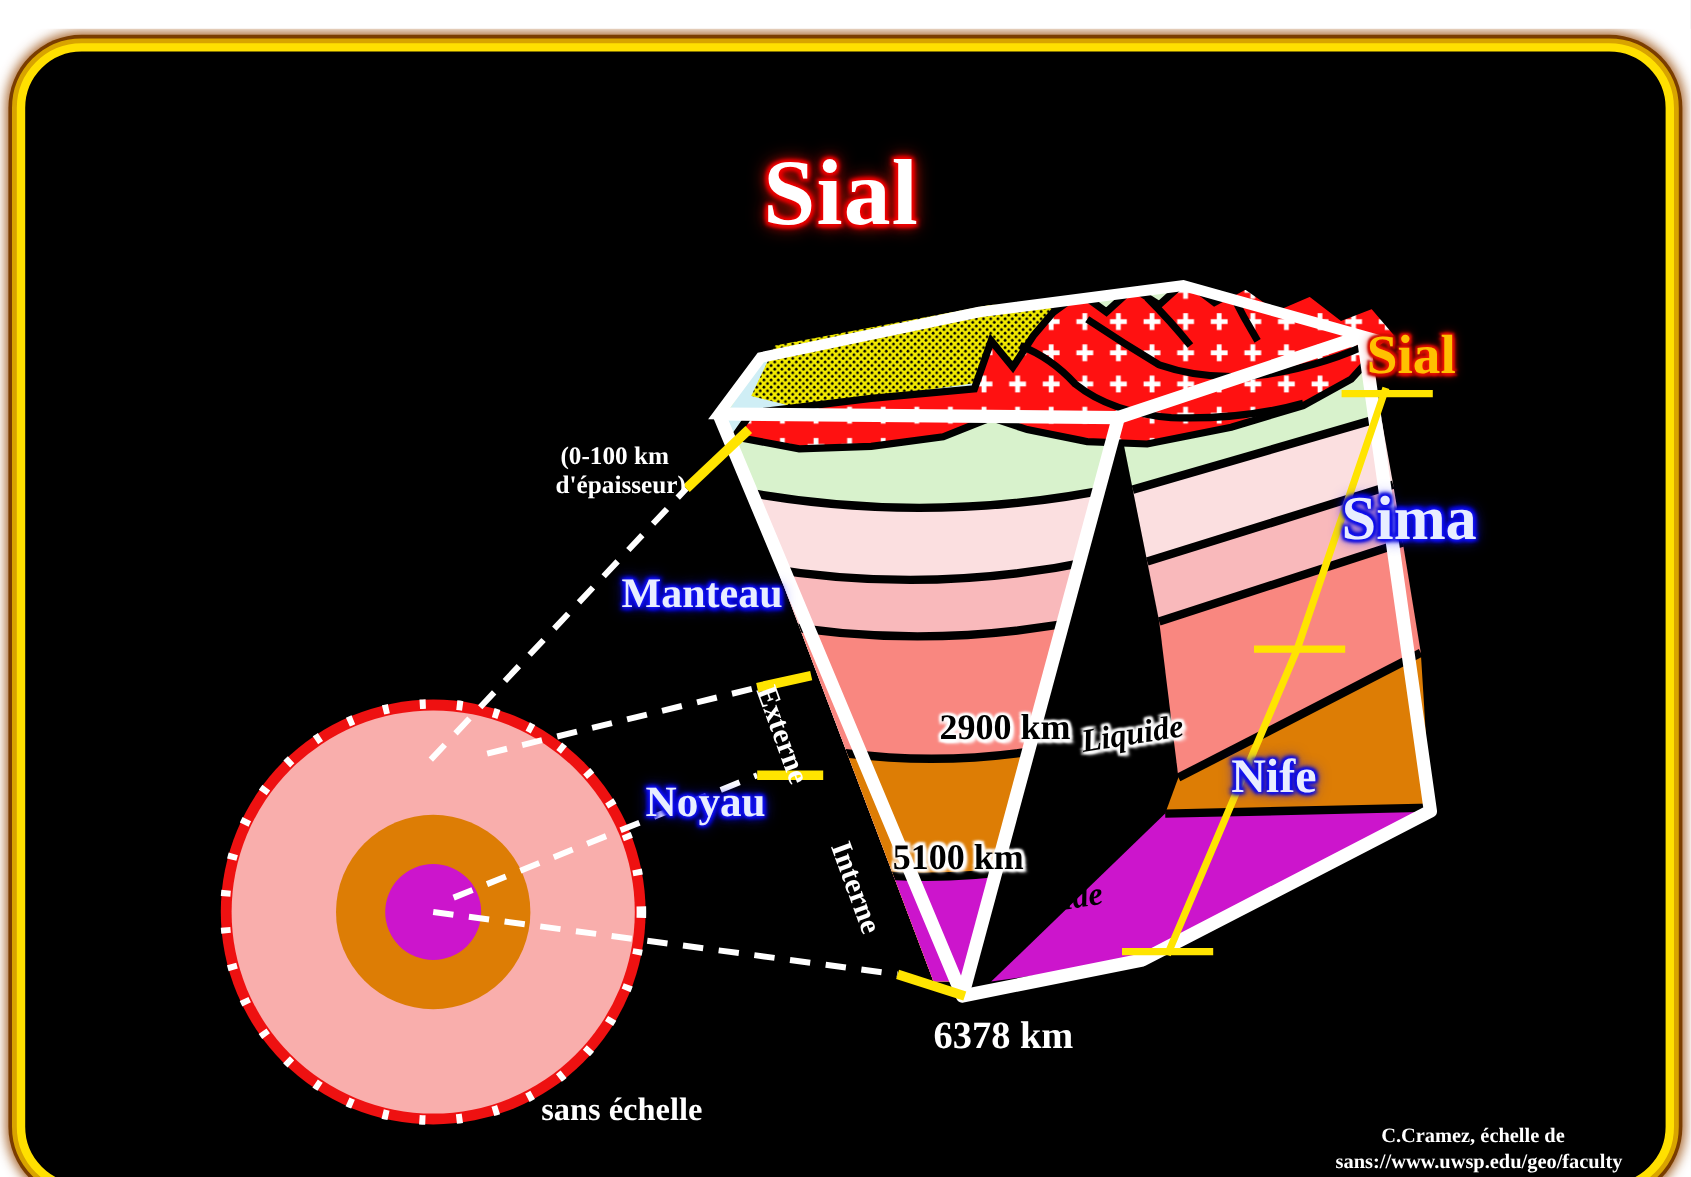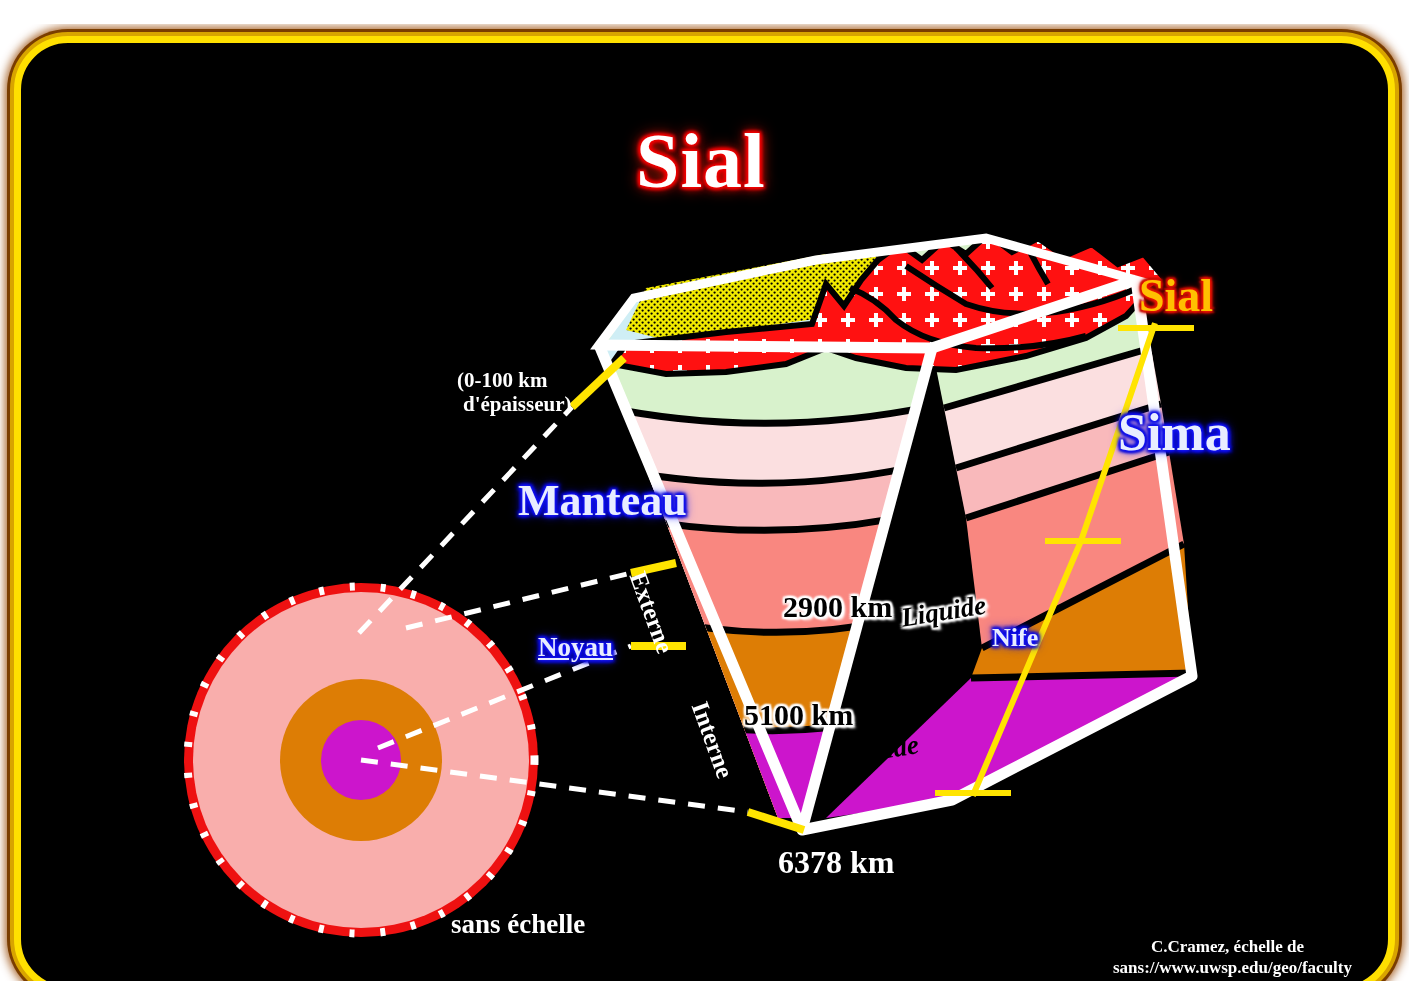--- a/index.html
+++ b/index.html
@@ -234,30 +234,30 @@
         <path d="M605,598 L660,598" stroke="#ffe400" stroke-width="8" fill="none"></path>
       </g>
       <g>
         <path d="M335,712 L722,764" stroke="#ffffff" stroke-width="5" fill="none" stroke-dasharray="17 13"></path>
         <path d="M722,764 L778,782" stroke="#ffe400" stroke-width="8" fill="none"></path>
       </g>
     </svg>
 
     <div class="glow-red" style="left:610px; top:68px; font-size:78px; letter-spacing:1px;">Sial</div>
 
-    <div class="plain-white" style="left:431px; top:320px; font-size:21px;">(0-100 km</div>
+    <div class="plain-white" style="left:441px; top:320px; font-size:21px;">(0-100 km</div>
     <div class="plain-white" style="left:437px; top:344px; font-size:21px;">d'épaisseur)</div>
 
-    <div class="glow-blue" style="left:460px; top:427px; font-size:44px;padding-left:32px;">Manteau</div>
-
-    <div class="glow-blue" style="left:512px; top:584px; font-size:27px;text-decoration:underline;">Noyau</div>
+    <div class="glow-blue" style="left:460px; top:427px; font-size:35px;padding-left:32px;">Manteau</div>
+
+    <div class="glow-blue" style="left:512px; top:599px; font-size:36px;">Noyau</div>
 
     <div class="glow-gold" style="left:1113px; top:221px; font-size:46px;">Sial</div>
     <div class="glow-blue" style="left:1092px; top:355px; font-size:52px;">Sima</div>
-    <div class="glow-blue" style="left:966px; top:575px; font-size:26px;">Nife</div>
+    <div class="glow-blue" style="left:1000px; top:575px; font-size:40px;">Nife</div>
 
     <div class="rot-label" style="left:624px; top:520px; font-size:25px; transform:rotate(70deg);">Externe</div>
     <div class="rot-label" style="left:686px; top:650px; font-size:25px; transform:rotate(70deg);">Interne</div>
 
     <div class="outlined-dark" style="left:757px; top:542px; font-size:30px;">2900 km</div>
     <div class="outlined-dark" style="left:718px; top:650px; font-size:30px;">5100 km</div>
 
     <div class="outlined-dark" style="left:873px; top:555px; font-size:27px; font-style:italic;
                 transform:rotate(-9deg); transform-origin:left top;">Liquide</div>
     <div style="position:absolute; left:822px; top:692px; font-size:27px;

